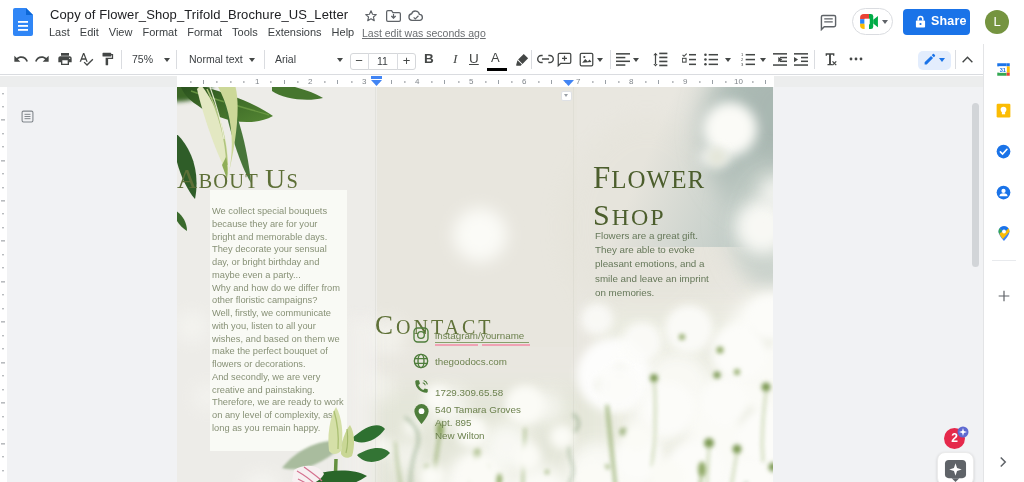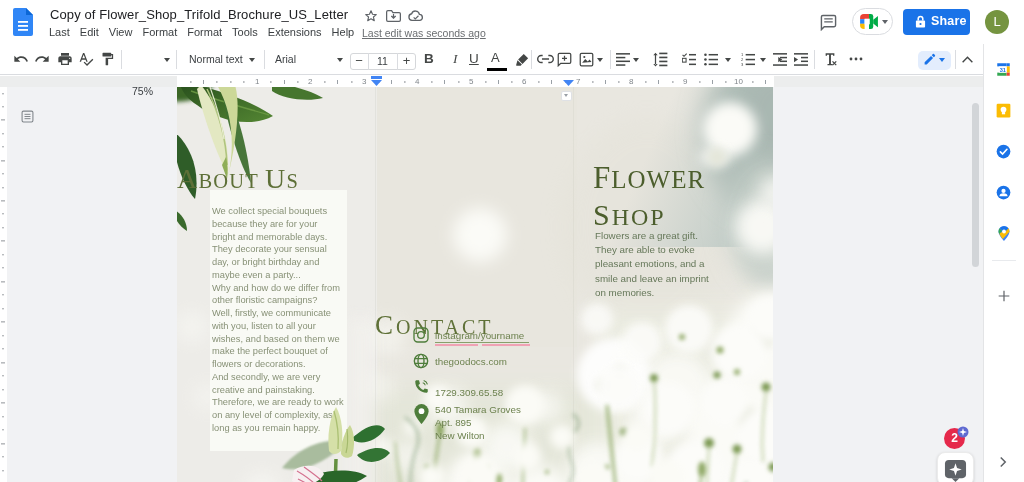--- a/index.html
+++ b/index.html
@@ -483,21 +483,21 @@
   </svg>
 
   <svg class="abs" style="left:78px;top:7px;" width="16" height="16" viewBox="0 0 24 24" fill="#444746">
     <path d="M12.45,16h2.09L9.43,3H7.57L2.46,16h2.09l1.12-3h5.64L12.45,16z M6.43,11L8.5,5.48L10.57,11H6.43z M21.59,11.59l-8.09,8.09L9.83,16l-1.41,1.41l5.09,5.09L23,13L21.59,11.59z"></path>
   </svg>
 
   <svg class="abs" style="left:100px;top:7px;" width="15" height="16" viewBox="0 0 24 24" fill="#444746">
     <path d="M18,4V3c0-0.55-0.45-1-1-1H5C4.45,2,4,2.45,4,3v4c0,0.55,0.45,1,1,1h12c0.55,0,1-0.45,1-1V6h1v4H9v11c0,0.55,0.45,1,1,1h2c0.55,0,1-0.45,1-1v-9h8V4H18z"></path>
   </svg>
   <div class="tsep" style="left:121px;"></div>
-  <div class="abs tlabel" style="left:132px;top:9px;margin-top:32px;">75%</div>
+  <div class="abs tlabel" style="left:132px;top:9px;">75%</div>
   <div class="abs caret" style="left:164px;top:14px;"></div>
   <div class="tsep" style="left:176px;"></div>
   <div class="abs tlabel" style="left:189px;top:9px;">Normal text</div>
   <div class="abs caret" style="left:249px;top:14px;"></div>
   <div class="tsep" style="left:264px;"></div>
   <div class="abs tlabel" style="left:275px;top:9px;">Arial</div>
   <div class="abs caret" style="left:337px;top:14px;"></div>
 
   <div class="abs" style="left:350px;top:9px;width:66px;height:17px;border:1px solid #d5d7da;border-radius:3px;"></div>
   <div class="abs" style="left:368px;top:9px;width:1px;height:17px;background:#dadce0;"></div>

